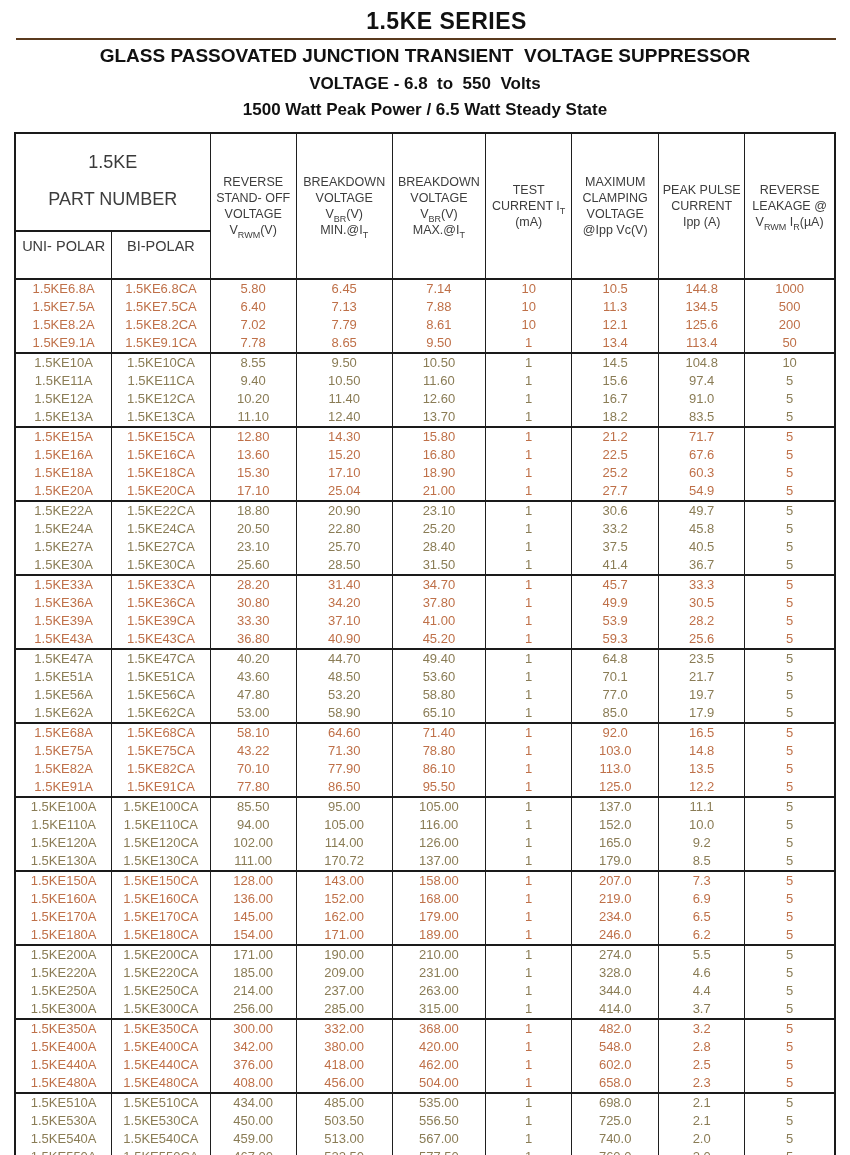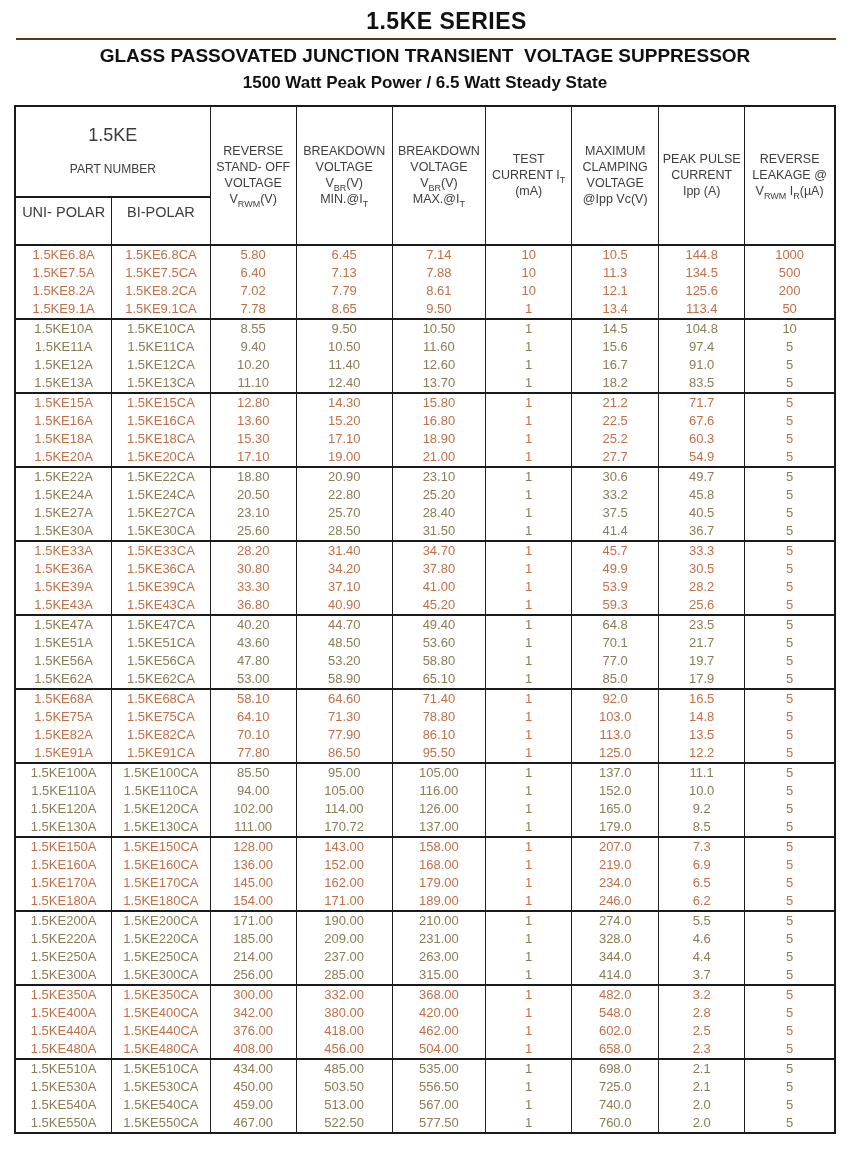--- a/index.html
+++ b/index.html
@@ -27,36 +27,37 @@
     overflow:hidden;
   }
   thead th{
     font-weight:normal;color:#3d3d3d;font-size:12.5px;line-height:1.28;
     padding:3px 1px;white-space:pre-line;
   }
   thead tr.hdr-top th{border-bottom:2px solid #1a1a1a;}
   thead th.pn-cell{border-bottom:1px solid #1f1f1f;padding:2px 0 4px 0;}
   thead tr.hdr-sub th{font-size:14.5px;color:#3d3d3d;padding:5px 1px 22px 1px;border-bottom:2px solid #1a1a1a;}
   .pn-big{font-size:18px;color:#3a3a3a;line-height:1.15;}
-  .pn-small{font-size:12px;color:#3d3d3d;line-height:1.2;}
+  .pn-small{font-size:18px;color:#3d3d3d;line-height:1.2;}
   sub{font-size:9px;line-height:0;}
 
   tbody td{height:18px;font-size:13px;line-height:18px;}
   tbody tr.tone-orange td{color:var(--orange,#bf7048);}
   tbody tr.tone-olive  td{color:var(--olive,#8a7c55);}
   tbody tr.group-start td{border-top:2px solid #1a1a1a;}
 </style>
 </head>
 <body>
 
 <div class="page">
 
   <div class="doc-title">1.5KE SERIES</div>
   <div class="title-rule"></div>
   <div class="doc-sub1">GLASS PASSOVATED JUNCTION TRANSIENT  VOLTAGE SUPPRESSOR</div>
+  <div class="doc-sub2">VOLTAGE - 6.8  to  550  Volts</div>
   <div class="doc-sub3">1500 Watt Peak Power / 6.5 Watt Steady State</div>
 
   <table class="spec">
     <colgroup>
       <col style="width:11.8%">
         <col style="width:12.0%">
         <col style="width:10.5%">
       <col style="width:11.7%">
         <col style="width:11.4%">
         <col style="width:10.5%">
@@ -202,21 +203,21 @@
           <td>18.90</td>
           <td>1</td>
           <td>25.2</td>
           <td>60.3</td>
           <td>5</td>
         </tr>
         <tr class="tone-orange">
           <td>1.5KE20A</td>
           <td>1.5KE20CA</td>
           <td>17.10</td>
-          <td>19.00</td>
+          <td>25.04</td>
           <td>21.00</td>
           <td>1</td>
           <td>27.7</td>
           <td>54.9</td>
           <td>5</td>
         </tr>
         <tr class="tone-olive group-start">
           <td>1.5KE22A</td>
           <td>1.5KE22CA</td>
           <td>18.80</td>
@@ -355,21 +356,21 @@
           <td>64.60</td>
           <td>71.40</td>
           <td>1</td>
           <td>92.0</td>
           <td>16.5</td>
           <td>5</td>
         </tr>
         <tr class="tone-orange">
           <td>1.5KE75A</td>
           <td>1.5KE75CA</td>
-          <td>64.10</td>
+          <td>43.22</td>
           <td>71.30</td>
           <td>78.80</td>
           <td>1</td>
           <td>103.0</td>
           <td>14.8</td>
           <td>5</td>
         </tr>
         <tr class="tone-orange">
           <td>1.5KE82A</td>
           <td>1.5KE82CA</td>

